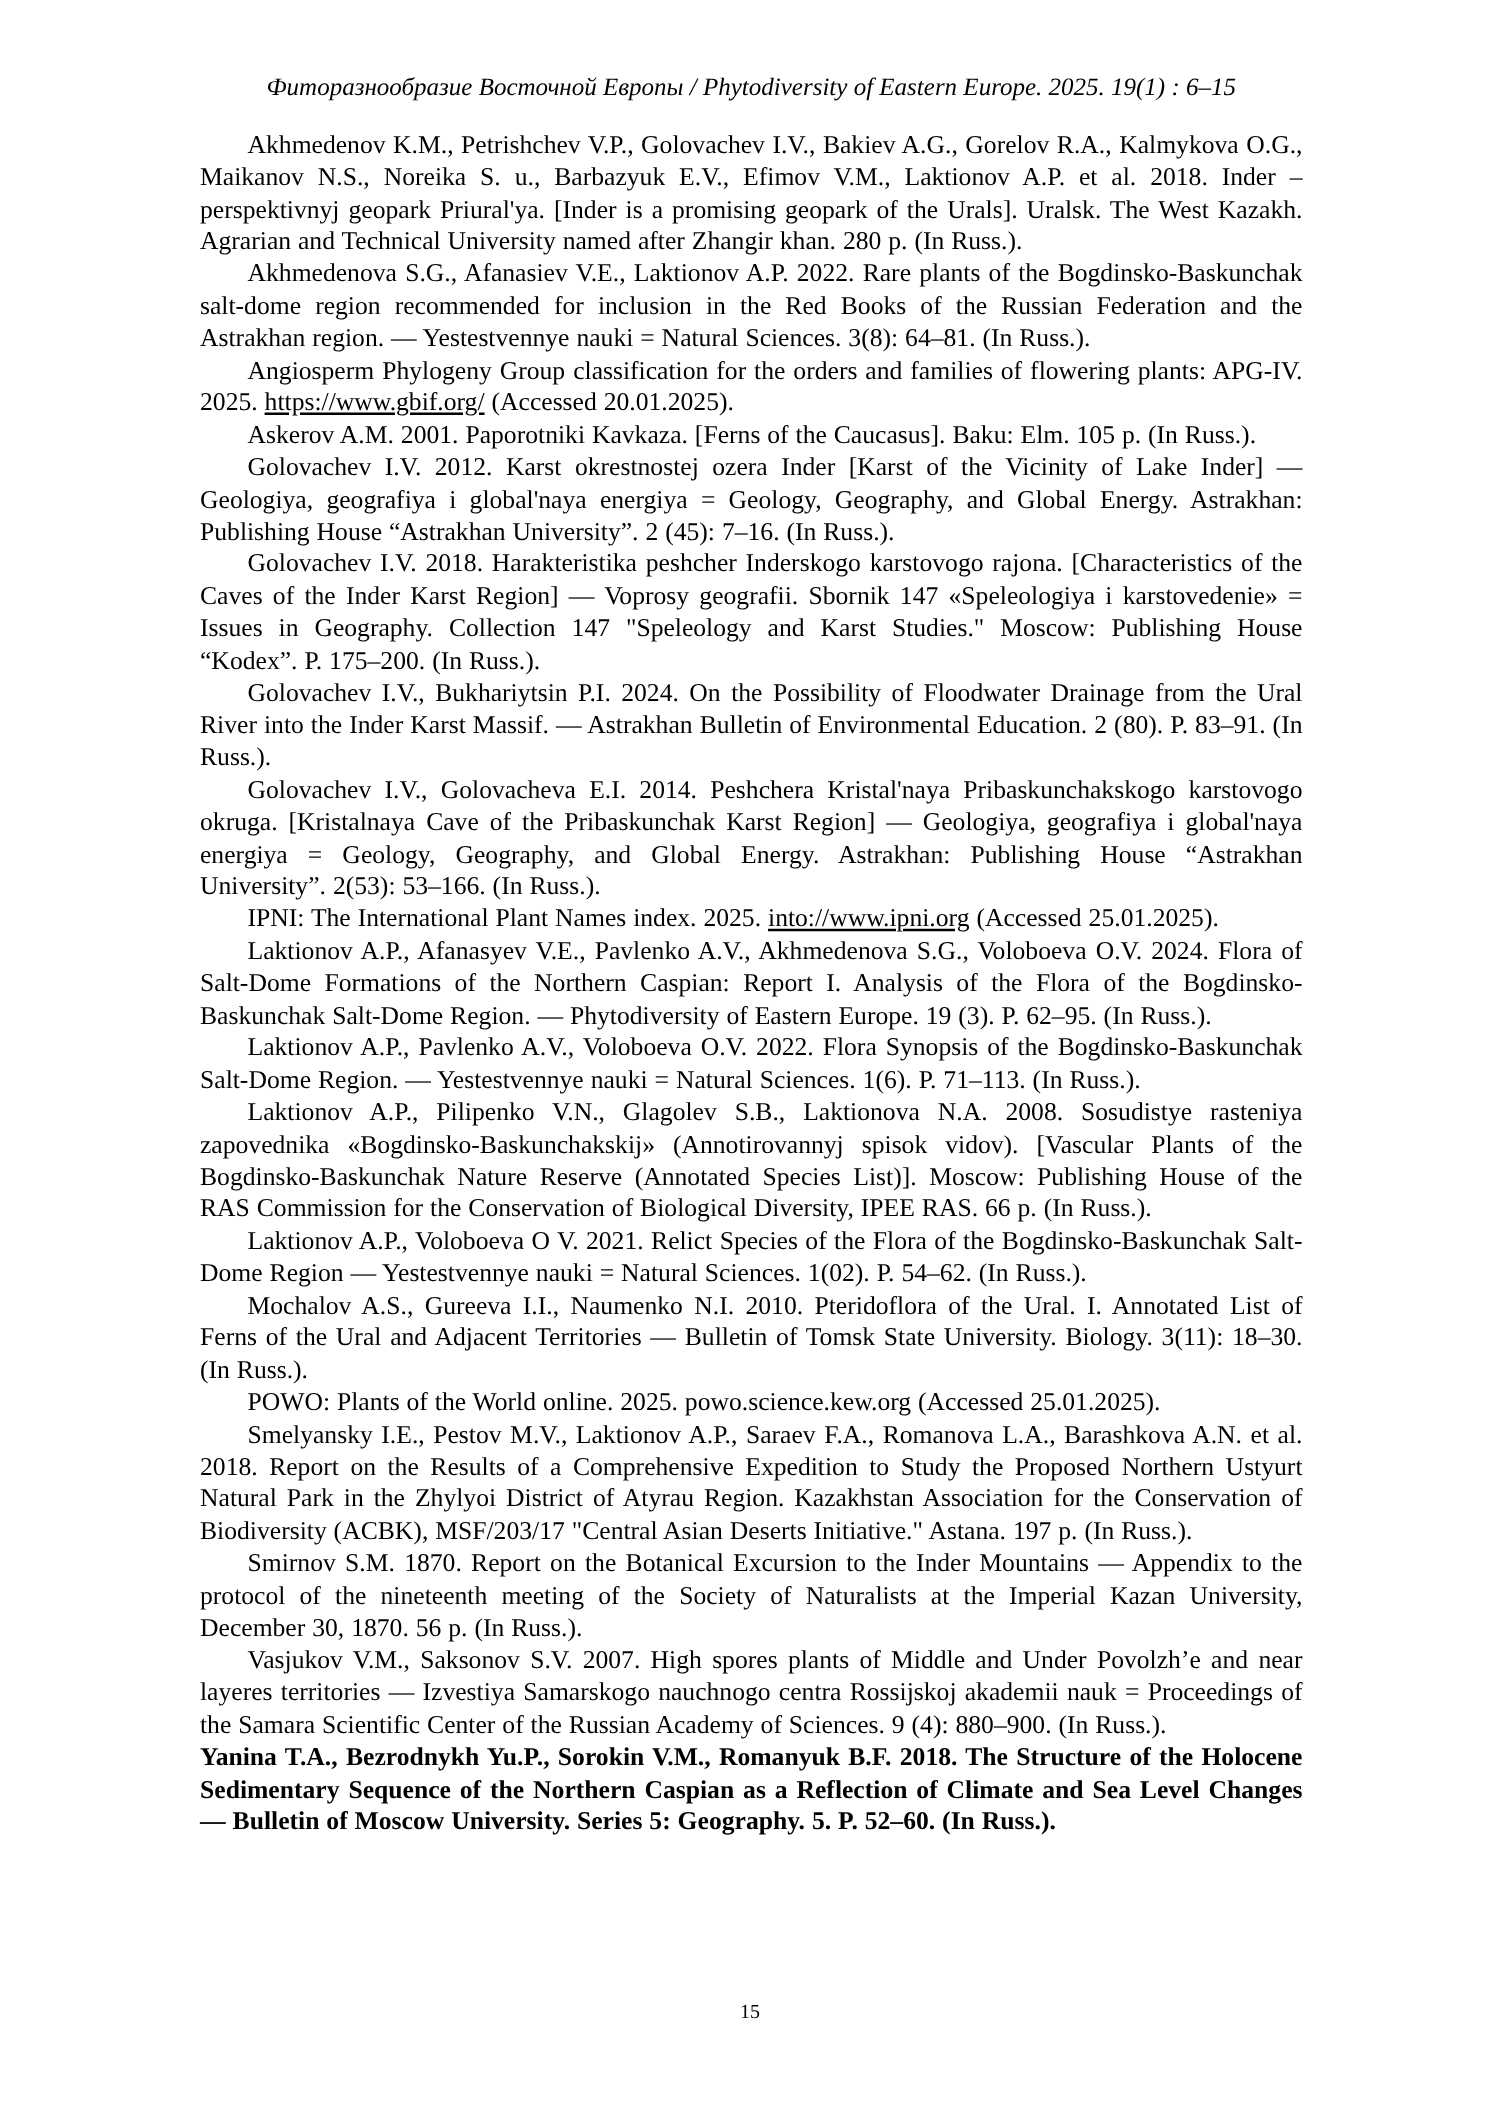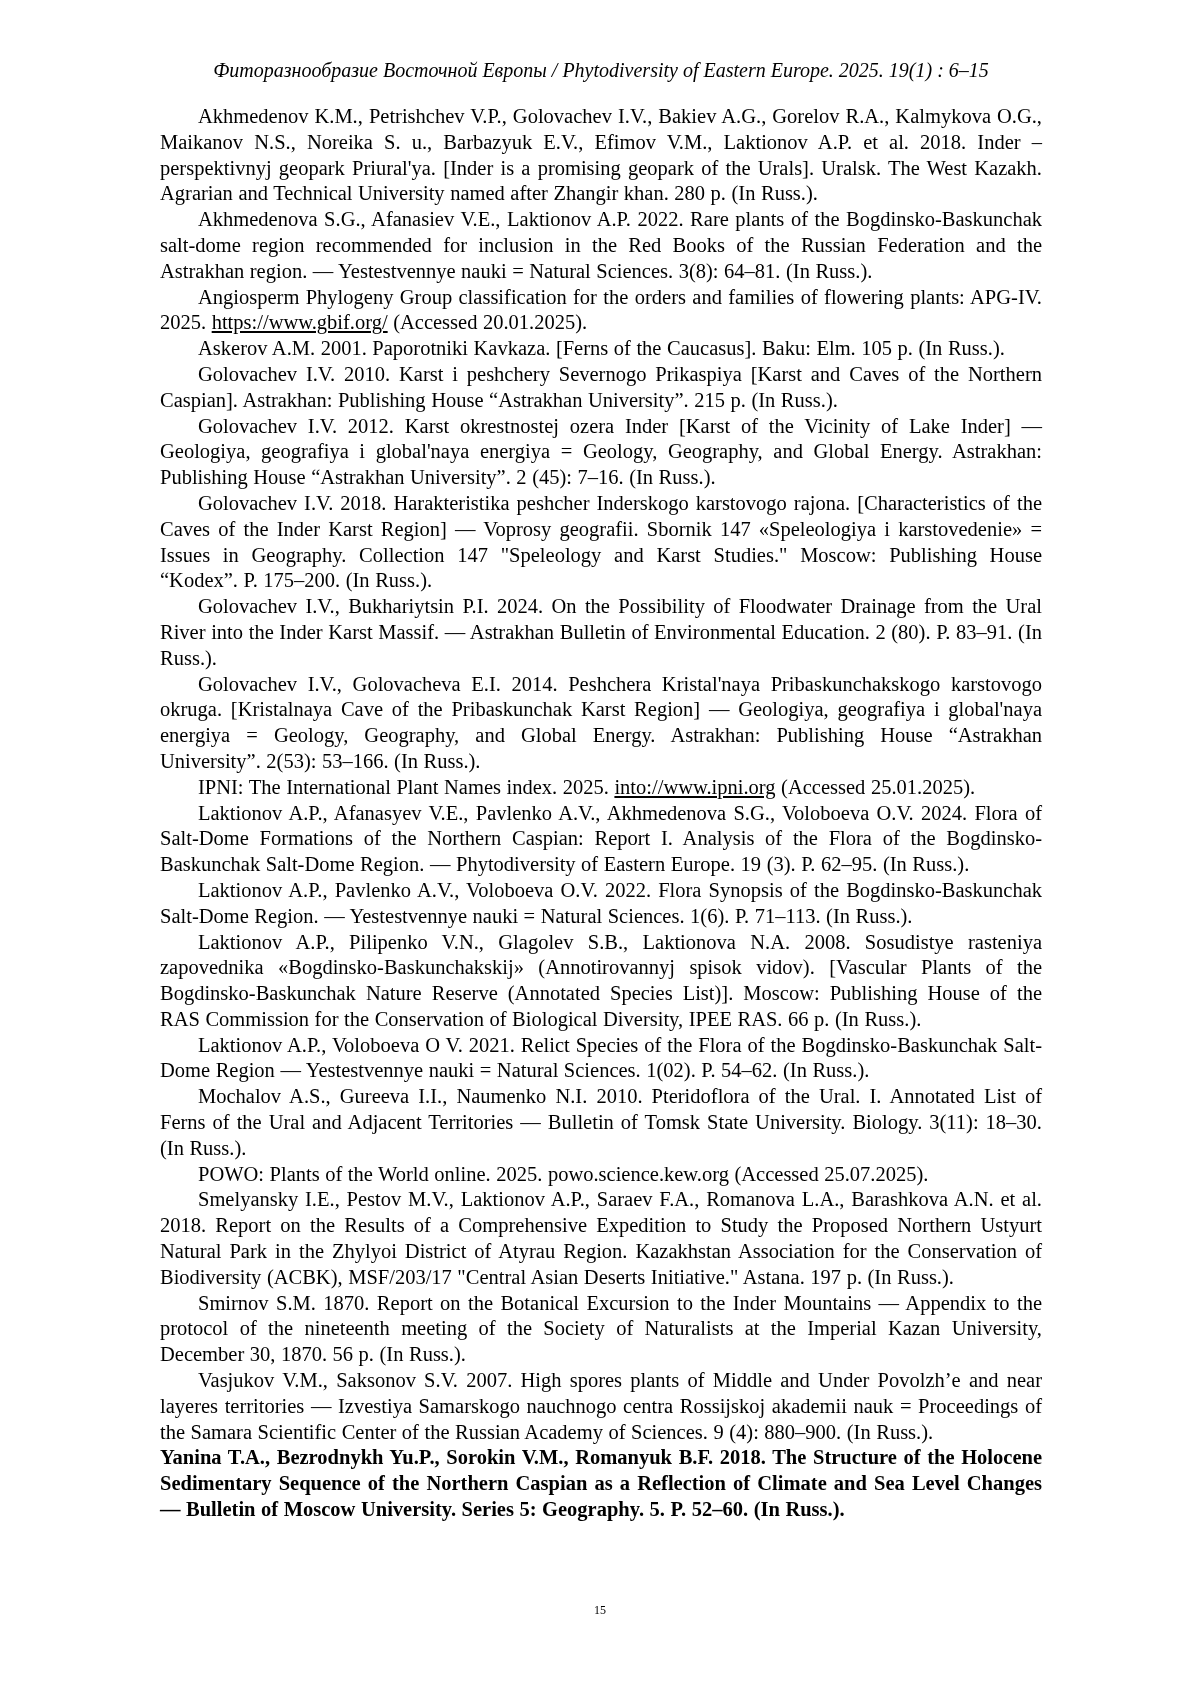--- a/index.html
+++ b/index.html
@@ -44,47 +44,46 @@
     text-decoration: underline;
     cursor: pointer;
     font-family: Liberation Serif, serif;
   }
   .page-number {
     position: absolute;
     left: 0;
     right: 0;
     bottom: 76px;
     text-align: center;
-    font-size: 12px;
+    font-size: 16px;
     line-height: 22px;
   }
 </style>
 </head>
 <body>
 
 <div class="page">
   <div class="running-head">Фиторазнообразие Восточной Европы / Phytodiversity of Eastern Europe. 2025. 19(1) : 6–15</div>
 
   <div class="references">
       <p class="ref"><span>Akhmedenov K.M., Petrishchev V.P., Golovachev I.V., Bakiev A.G., Gorelov R.A., Kalmykova O.G., Maikanov N.S., Noreika S. u., Barbazyuk E.V., Efimov V.M., Laktionov A.P. et al. 2018. Inder – perspektivnyj geopark Priural'ya. [Inder is a promising geopark of the Urals].  Uralsk. The West Kazakh. Agrarian and Technical University named after Zhangir khan. 280 p. (In Russ.).</span></p>
       <p class="ref"><span>Akhmedenova S.G., Afanasiev V.E., Laktionov A.P. 2022. Rare plants of the Bogdinsko-Baskunchak salt-dome region recommended for inclusion in the Red Books of the Russian Federation and the Astrakhan region. — Yestestvennye nauki = Natural Sciences. 3(8): 64–81. (In Russ.).</span></p>
       <p class="ref"><span>Angiosperm Phylogeny Group classification for the orders and families of flowering plants: APG-IV. 2025. </span><a class="url" href="#">https://www.gbif.org/</a><span> (Accessed 20.01.2025).</span></p>
       <p class="ref"><span>Askerov A.M. 2001. Paporotniki Kavkaza. [Ferns of the Caucasus]. Baku: Elm. 105 p. (In Russ.).</span></p>
-      <p class="ref"><span>Golovachev I.V. 2010. Karst i peshchery Severnogo Prikaspiya [Karst and Caves of the Northern Caspian]. Astrakhan: Publishing House “Astrakhan University”. 215 p. (In Russ.).</span></p>
       <p class="ref"><span>Golovachev I.V. 2012. Karst okrestnostej ozera Inder [Karst of the Vicinity of Lake Inder] — Geologiya, geografiya i global'naya energiya = Geology, Geography, and Global Energy. Astrakhan: Publishing House “Astrakhan University”. 2 (45): 7–16. (In Russ.).</span></p>
       <p class="ref"><span>Golovachev I.V. 2018. Harakteristika peshcher Inderskogo karstovogo rajona.  [Characteristics of the Caves of the Inder Karst Region] — Voprosy geografii. Sbornik 147 «Speleologiya i karstovedenie» = Issues in Geography. Collection 147 "Speleology and Karst Studies." Moscow: Publishing House “Kodex”. P. 175–200. (In Russ.).</span></p>
       <p class="ref"><span>Golovachev I.V., Bukhariytsin P.I. 2024. On the Possibility of Floodwater Drainage from the Ural River into the Inder Karst Massif. — Astrakhan Bulletin of Environmental Education. 2 (80). P. 83–91. (In Russ.).</span></p>
       <p class="ref"><span>Golovachev I.V., Golovacheva E.I. 2014. Peshchera Kristal'naya Pribaskunchakskogo karstovogo okruga. [Kristalnaya Cave of the Pribaskunchak Karst Region] — Geologiya, geografiya i global'naya energiya = Geology, Geography, and Global Energy. Astrakhan: Publishing House “Astrakhan University”. 2(53): 53–166. (In Russ.).</span></p>
       <p class="ref"><span>IPNI: The International Plant Names index. 2025. </span><a class="url" href="#">into://www.ipni.org</a><span> (Accessed 25.01.2025).</span></p>
       <p class="ref"><span>Laktionov A.P., Afanasyev V.E., Pavlenko A.V., Akhmedenova S.G., Voloboeva O.V. 2024. Flora of Salt-Dome Formations of the Northern Caspian: Report I. Analysis of the Flora of the Bogdinsko-Baskunchak Salt-Dome Region. — Phytodiversity of Eastern Europe. 19 (3). P. 62–95. (In Russ.).</span></p>
       <p class="ref"><span>Laktionov A.P., Pavlenko A.V., Voloboeva O.V. 2022. Flora Synopsis of the Bogdinsko-Baskunchak Salt-Dome Region. — Yestestvennye nauki = Natural Sciences. 1(6). P. 71–113. (In Russ.).</span></p>
       <p class="ref"><span>Laktionov A.P., Pilipenko V.N., Glagolev S.B., Laktionova N.A. 2008. Sosudistye rasteniya zapovednika «Bogdinsko-Baskunchakskij» (Annotirovannyj spisok vidov). [Vascular Plants of the Bogdinsko-Baskunchak Nature Reserve (Annotated Species List)]. Moscow: Publishing House of the RAS Commission for the Conservation of Biological Diversity, IPEE RAS. 66 p. (In Russ.).</span></p>
       <p class="ref"><span>Laktionov A.P., Voloboeva O V. 2021. Relict Species of the Flora of the Bogdinsko-Baskunchak Salt-Dome Region — Yestestvennye nauki = Natural Sciences. 1(02). P. 54–62. (In Russ.).</span></p>
       <p class="ref"><span>Mochalov A.S., Gureeva I.I., Naumenko N.I. 2010. Pteridoflora of the Ural. I. Annotated List of Ferns of the Ural and Adjacent Territories — Bulletin of Tomsk State University. Biology. 3(11): 18–30. (In Russ.).</span></p>
-      <p class="ref"><span>POWO: Plants of the World online. 2025. powo.science.kew.org (Accessed 25.07.2025).</span></p>
+      <p class="ref"><span>POWO: Plants of the World online. 2025. powo.science.kew.org (Accessed 25.01.2025).</span></p>
       <p class="ref"><span>Smelyansky I.E., Pestov M.V., Laktionov A.P., Saraev F.A., Romanova L.A., Barashkova A.N. et al. 2018. Report on the Results of a Comprehensive Expedition to Study the Proposed Northern Ustyurt Natural Park in the Zhylyoi District of Atyrau Region. Kazakhstan Association for the Conservation of Biodiversity (ACBK), MSF/203/17 "Central Asian Deserts Initiative." Astana. 197 p. (In Russ.).</span></p>
       <p class="ref"><span>Smirnov S.M. 1870. Report on the Botanical Excursion to the Inder Mountains —  Appendix to the protocol of the nineteenth meeting of the Society of Naturalists at the Imperial Kazan University, December 30, 1870. 56 p. (In Russ.).</span></p>
       <p class="ref"><span>Vasjukov V.M., Saksonov S.V. 2007. High spores plants of Middle and Under Povolzh’e and near layeres territories — Izvestiya Samarskogo nauchnogo centra Rossijskoj akademii nauk = Proceedings of the Samara Scientific Center of the Russian Academy of Sciences. 9 (4): 880–900. (In Russ.).</span></p>
       <p class="ref no-indent"><span>Yanina T.A., Bezrodnykh Yu.P., Sorokin V.M., Romanyuk B.F. 2018. The Structure of the Holocene Sedimentary Sequence of the Northern Caspian as a Reflection of Climate and Sea Level Changes — Bulletin of Moscow University. Series 5: Geography. 5. P. 52–60. (In Russ.).</span></p>
     </div>
 
   <div class="page-number">15</div>
 </div>
 
 </body></html>

